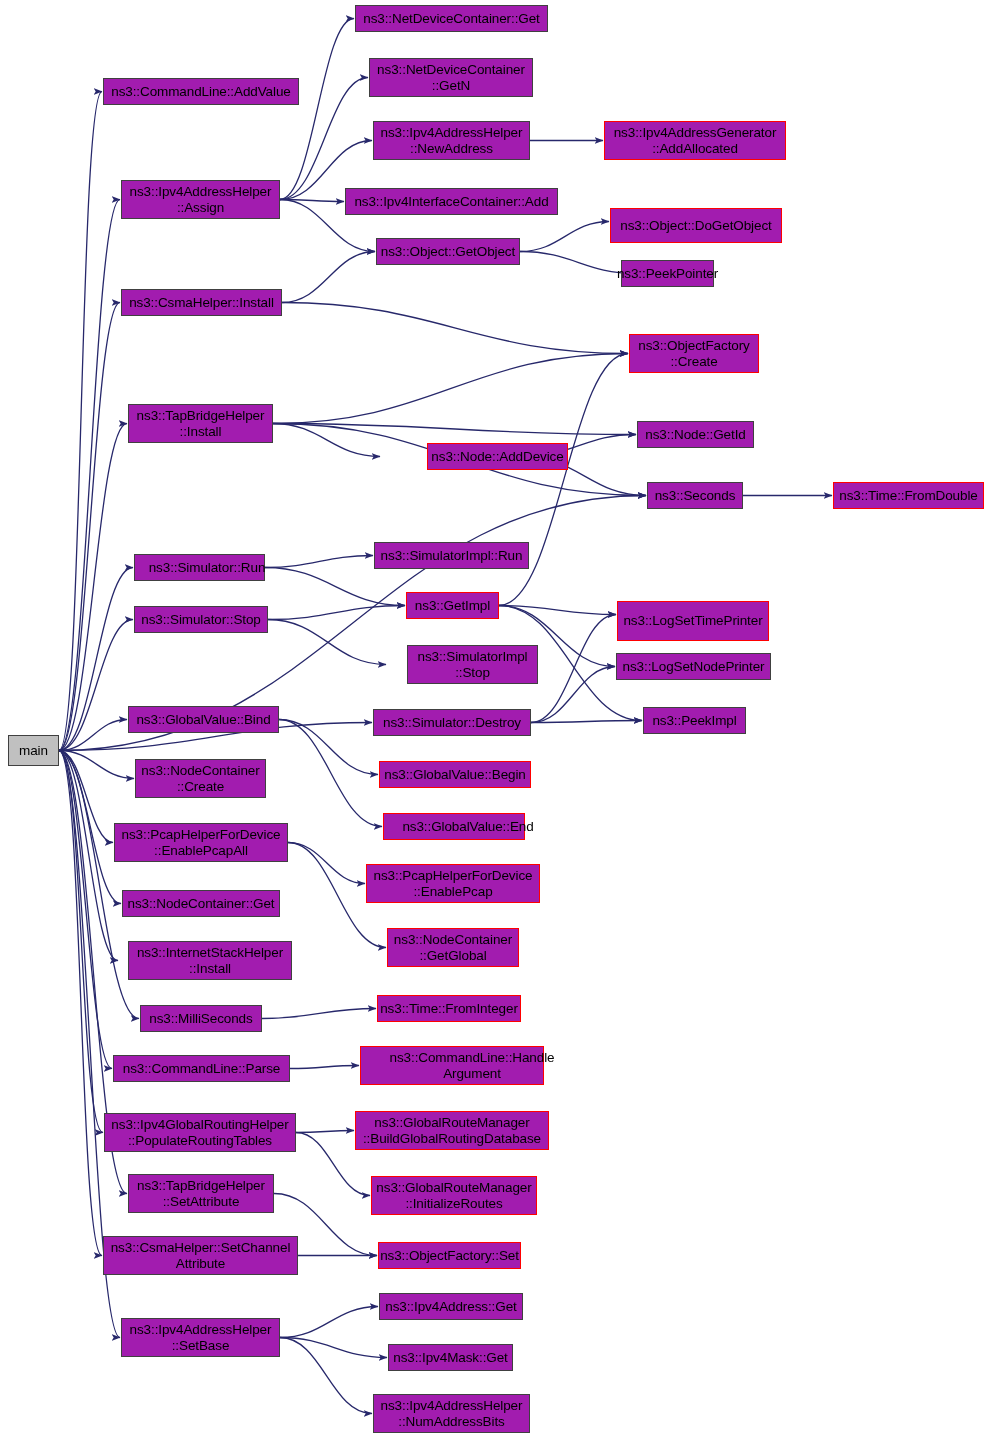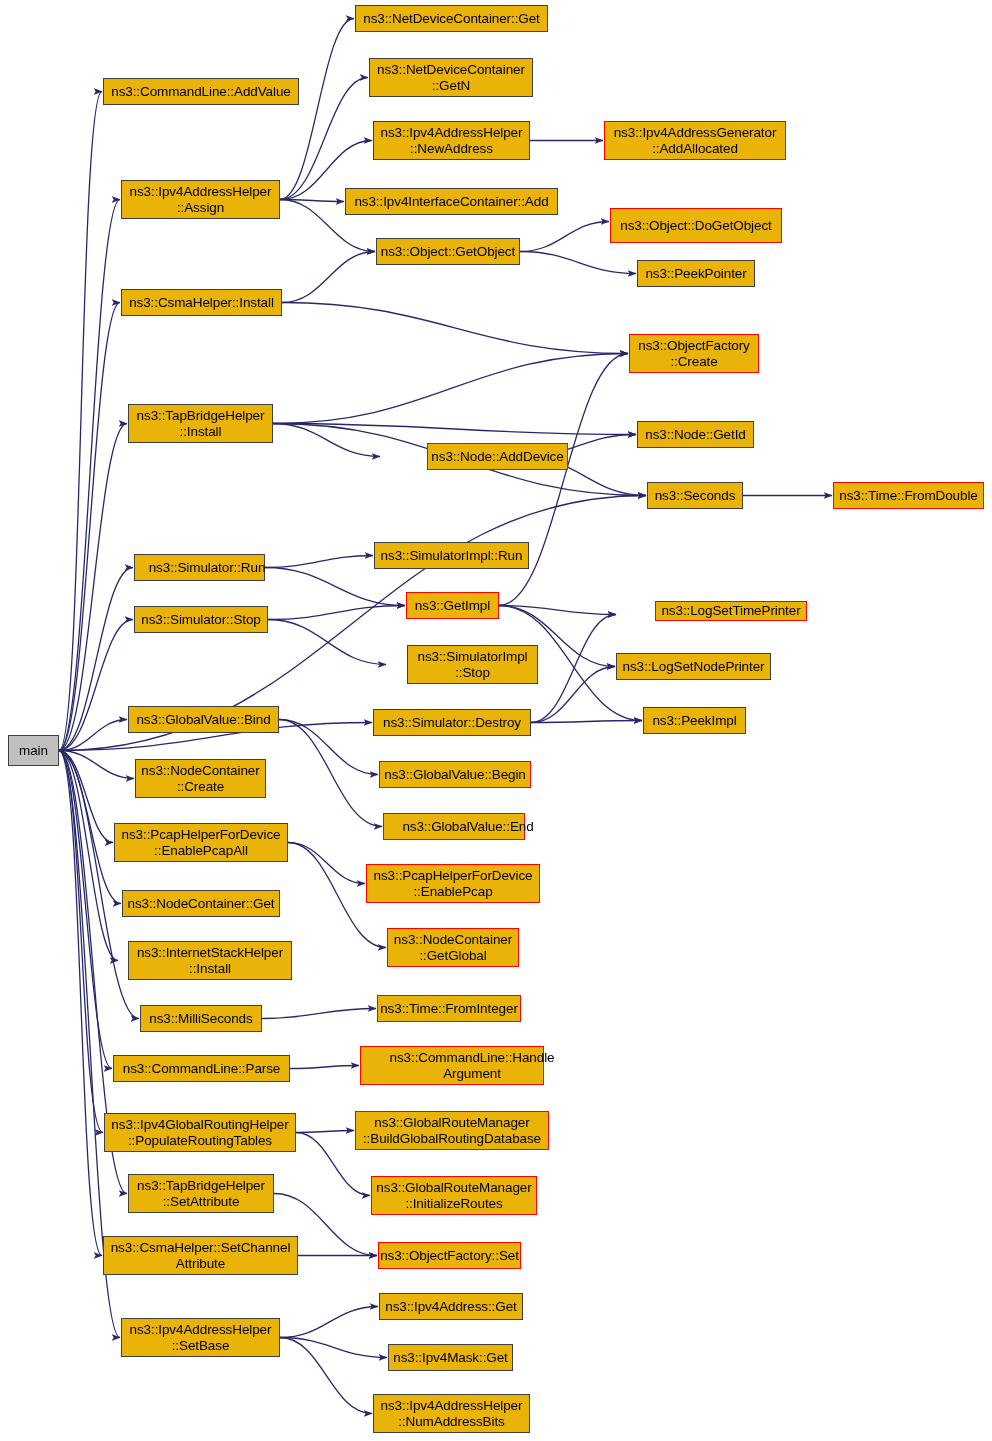--- a/index.html
+++ b/index.html
@@ -1,21 +1,21 @@
 <!DOCTYPE html>
 <html><head>
 <meta charset="utf-8">
 <title>Call Graph</title>
 <style>
   html,body{margin:0;padding:0;background:#ffffff;}
   body{font-family:"Liberation Sans","DejaVu Sans",sans-serif;}
   #graph{position:relative;width:992px;height:1441px;background:#fff;overflow:hidden;}
   #edges{position:absolute;left:0;top:0;width:992px;height:1441px;pointer-events:none;}
   .node{position:absolute;box-sizing:border-box;display:flex;align-items:center;
-        justify-content:center;text-align:center;background:#eab308;
+        justify-content:center;text-align:center;background:#a21caf;
         border:1px solid #404040;font-size:13.5px;line-height:15.5px;color:#000;
         letter-spacing:-0.1px;}
   .node.red{border-color:#ff0000;}
   .node.root{background:#c0c0c0;border-color:#404040;}
   .node span{display:block;padding:0 4px;white-space:pre-line;}
 </style>
 </head>
 <body>
 
 <div id="graph">
@@ -116,21 +116,21 @@
       </div>
       <div class="node" style="left: 345px; top: 188px; width: 213px; height: 27px;">
         <span>ns3::Ipv4InterfaceContainer::Add</span>
       </div>
       <div class="node" style="left: 376px; top: 238px; width: 144px; height: 27px;">
         <span>ns3::Object::GetObject</span>
       </div>
       <div class="node red" style="left: 610px; top: 208px; width: 172px; height: 35px;">
         <span>ns3::Object::DoGetObject</span>
       </div>
-      <div class="node" style="left: 637px; top: 260px; width: 118px; height: 27px;">
+      <div class="node" style="left: 621px; top: 260px; width: 93px; height: 27px;">
         <span>ns3::PeekPointer</span>
       </div>
       <div class="node" style="left: 121px; top: 289px; width: 161px; height: 27px;">
         <span>ns3::CsmaHelper::Install</span>
       </div>
       <div class="node red" style="left: 629px; top: 334px; width: 130px; height: 39px;">
         <span>ns3::ObjectFactory
 ::Create</span>
       </div>
       <div class="node" style="left: 128px; top: 404px; width: 145px; height: 39px;">
@@ -154,21 +154,21 @@
       </div>
       <div class="node" style="left: 374px; top: 542px; width: 155px; height: 27px;">
         <span>ns3::SimulatorImpl::Run</span>
       </div>
       <div class="node red" style="left: 406px; top: 592px; width: 93px; height: 27px;">
         <span>ns3::GetImpl</span>
       </div>
       <div class="node" style="left: 134px; top: 606px; width: 134px; height: 27px;">
         <span>ns3::Simulator::Stop</span>
       </div>
-      <div class="node red" style="left: 617px; top: 601px; width: 152px; height: 20px; margin-left: 38px;">
+      <div class="node red" style="left: 617px; top: 601px; width: 152px; height: 40px;">
         <span>ns3::LogSetTimePrinter</span>
       </div>
       <div class="node" style="left: 387px; top: 645px; width: 131px; height: 39px; margin-left: 20px;">
         <span>ns3::SimulatorImpl
 ::Stop</span>
       </div>
       <div class="node" style="left: 616px; top: 653px; width: 155px; height: 27px;">
         <span>ns3::LogSetNodePrinter</span>
       </div>
       <div class="node" style="left: 373px; top: 709px; width: 158px; height: 27px;">

